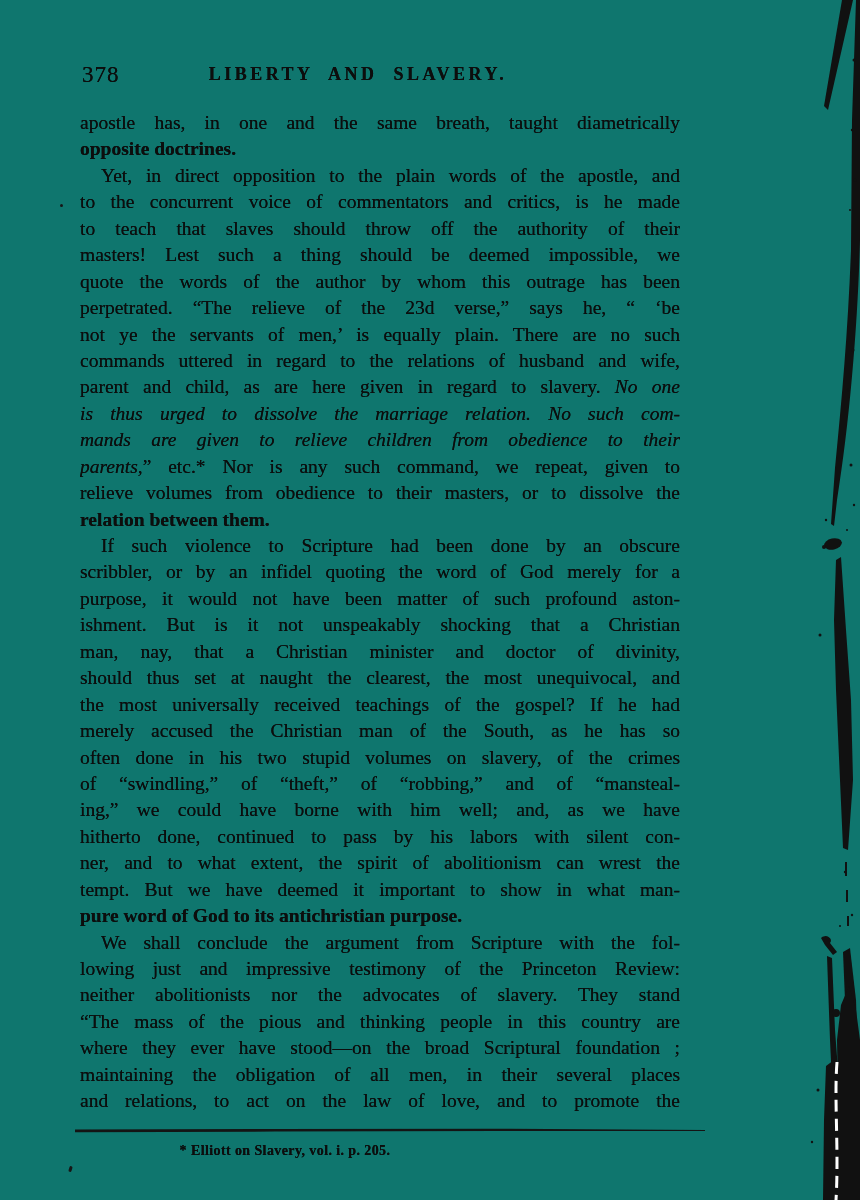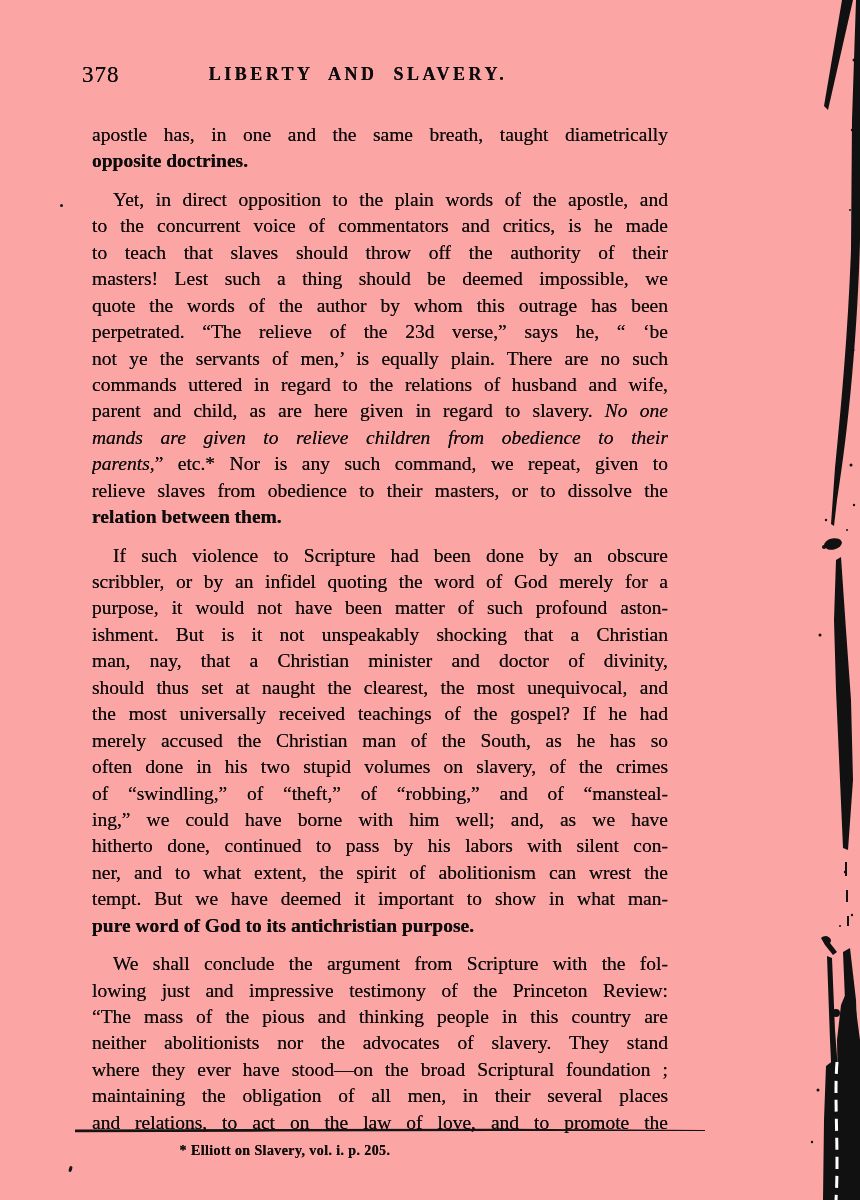--- a/index.html
+++ b/index.html
@@ -1,40 +1,40 @@
 <!DOCTYPE html>
 <html><head>
 <meta charset="utf-8">
 <style>
   html,body{margin:0;padding:0;background:#ffffff;}
   .page{
     position:relative;
     width:860px;height:1200px;
-    background:#fca5a5;
+    background:#0f766e;
     overflow:hidden;
     font-family:"Liberation Serif","DejaVu Serif",serif;
     color:#0d0d0d;
   }
   .pageno{
     position:absolute;left:82px;top:62px;
     font-size:23px;letter-spacing:1px;
     text-shadow:0 0 .5px rgba(0,0,0,.85);
   }
   .runhead{
     position:absolute;left:78px;top:64px;width:560px;
     text-align:center;font-size:18px;font-weight:bold;
     letter-spacing:3.5px;word-spacing:8px;
     text-shadow:0 0 .5px rgba(0,0,0,.8);
   }
   .textcol{
     position:absolute;left:80px;top:110px;width:600px;
     font-size:19.5px;line-height:26.45px;
     text-shadow:0 0 .45px rgba(0,0,0,.8);
   }
-  .para{margin:12px;}
+  .para{margin:0;}
   .line{
     height:26.45px;overflow:hidden;
     text-align:justify;text-align-last:justify;text-justify:inter-word;
   }
   .line.endline{text-align-last:left;font-weight:bold;}
   .line.indent{padding-left:21px;}
   .it{font-style:italic;}
   .footrule{position:absolute;left:75px;top:1128px;width:630px;height:6px;}
   .footnote{
     position:absolute;left:80px;top:1143px;width:410px;
@@ -63,23 +63,24 @@
       <div class="para">
         <div class="line indent"><span>Yet, in direct opposition to the plain words of the apostle, and</span></div>
         <div class="line"><span>to the concurrent voice of commentators and critics, is he made</span></div>
         <div class="line"><span>to teach that slaves should throw off the authority of their</span></div>
         <div class="line"><span>masters! Lest such a thing should be deemed impossible, we</span></div>
         <div class="line"><span>quote the words of the author by whom this outrage has been</span></div>
         <div class="line"><span>perpetrated. “The relieve of the 23d verse,” says he, “ ‘be</span></div>
         <div class="line"><span>not ye the servants of men,’ is equally plain. There are no such</span></div>
         <div class="line"><span>commands uttered in regard to the relations of husband and wife,</span></div>
         <div class="line"><span>parent and child, as are here given in regard to slavery. </span><span class="it">No one</span></div>
+        <div class="line"><span class="it">is thus urged to dissolve the marriage relation. No such com-</span></div>
         <div class="line"><span class="it">mands are given to relieve children from obedience to their</span></div>
         <div class="line"><span class="it">parents,</span><span>” etc.* Nor is any such command, we repeat, given to</span></div>
-        <div class="line"><span>relieve slaves from obedience to their masters, or to dissolve the</span></div>
+        <div class="line"><span>relieve volumes from obedience to their masters, or to dissolve the</span></div>
         <div class="line endline"><span>relation between them.</span></div>
       </div>
       <div class="para">
         <div class="line indent"><span>If such violence to Scripture had been done by an obscure</span></div>
         <div class="line"><span>scribbler, or by an infidel quoting the word of God merely for a</span></div>
         <div class="line"><span>purpose, it would not have been matter of such profound aston-</span></div>
         <div class="line"><span>ishment. But is it not unspeakably shocking that a Christian</span></div>
         <div class="line"><span>man, nay, that a Christian minister and doctor of divinity,</span></div>
         <div class="line"><span>should thus set at naught the clearest, the most unequivocal, and</span></div>
         <div class="line"><span>the most universally received teachings of the gospel? If he had</span></div>
@@ -88,22 +89,22 @@
         <div class="line"><span>of “swindling,” of “theft,” of “robbing,” and of “mansteal-</span></div>
         <div class="line"><span>ing,” we could have borne with him well; and, as we have</span></div>
         <div class="line"><span>hitherto done, continued to pass by his labors with silent con-</span></div>
         <div class="line"><span>ner, and to what extent, the spirit of abolitionism can wrest the</span></div>
         <div class="line"><span>tempt. But we have deemed it important to show in what man-</span></div>
         <div class="line endline"><span>pure word of God to its antichristian purpose.</span></div>
       </div>
       <div class="para">
         <div class="line indent"><span>We shall conclude the argument from Scripture with the fol-</span></div>
         <div class="line"><span>lowing just and impressive testimony of the Princeton Review:</span></div>
+        <div class="line"><span>neither abolitionists nor the advocates of slavery. They stand</span></div>
         <div class="line"><span>“The mass of the pious and thinking people in this country are</span></div>
-        <div class="line"><span>neither abolitionists nor the advocates of slavery. They stand</span></div>
         <div class="line"><span>where they ever have stood—on the broad Scriptural foundation ;</span></div>
         <div class="line"><span>maintaining the obligation of all men, in their several places</span></div>
         <div class="line"><span>and relations, to act on the law of love, and to promote the</span></div>
       </div>
     </div>
 
   <svg class="footrule" viewBox="0 0 630 6" preserveAspectRatio="none">
     <polygon points="0,1.6 200,1.0 420,0.7 630,1.9 630,2.9 420,3.1 200,3.6 0,4.2" fill="#141414"></polygon>
   </svg>
 

